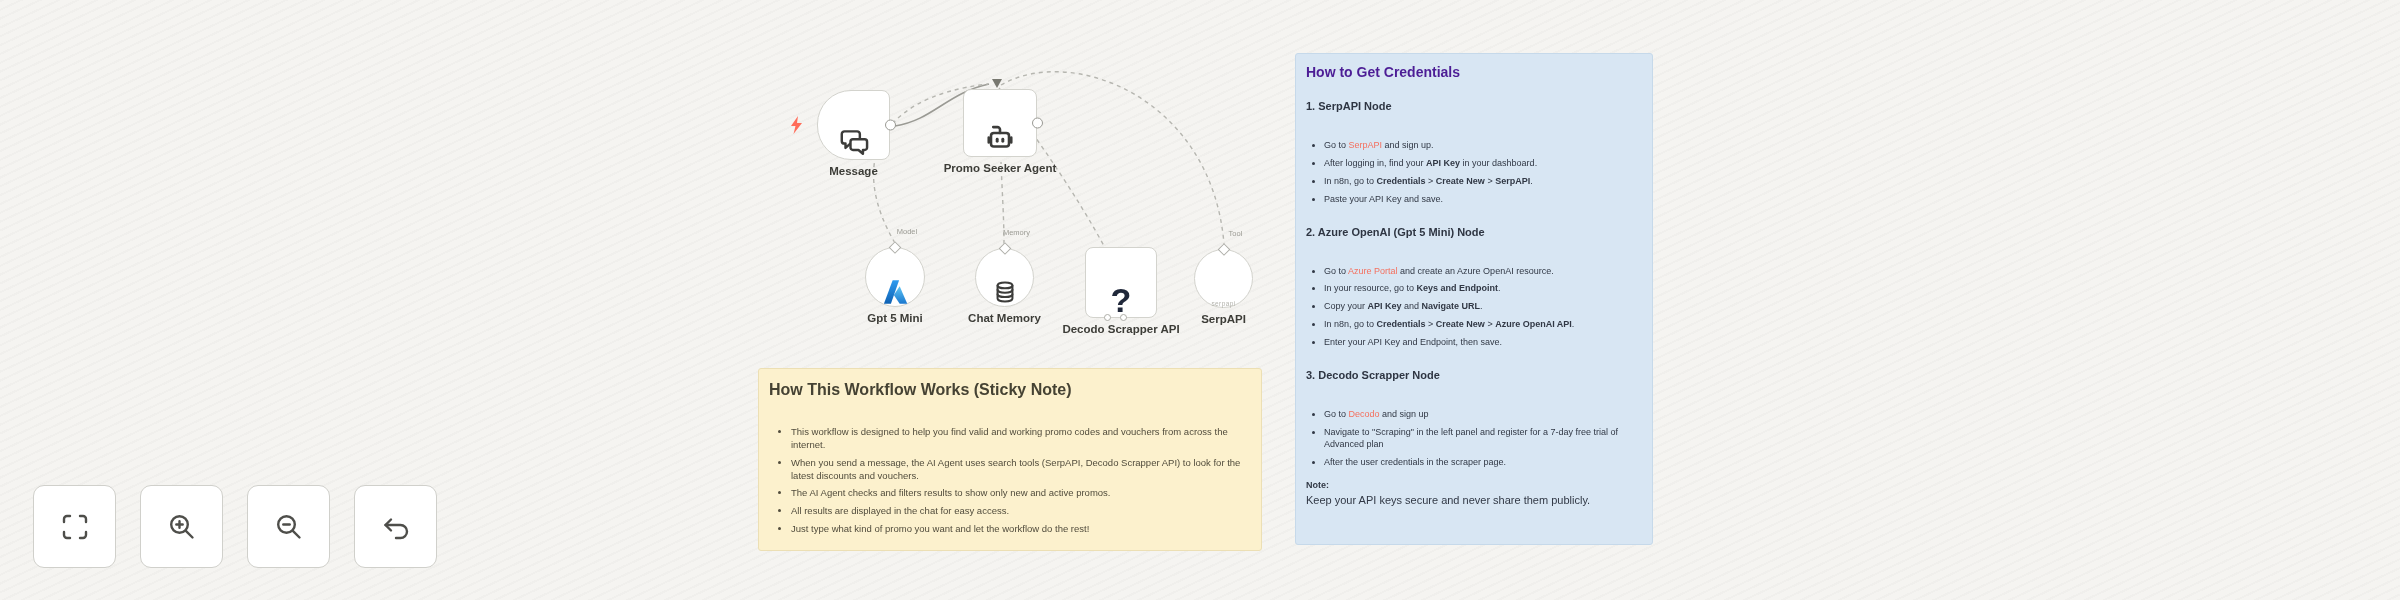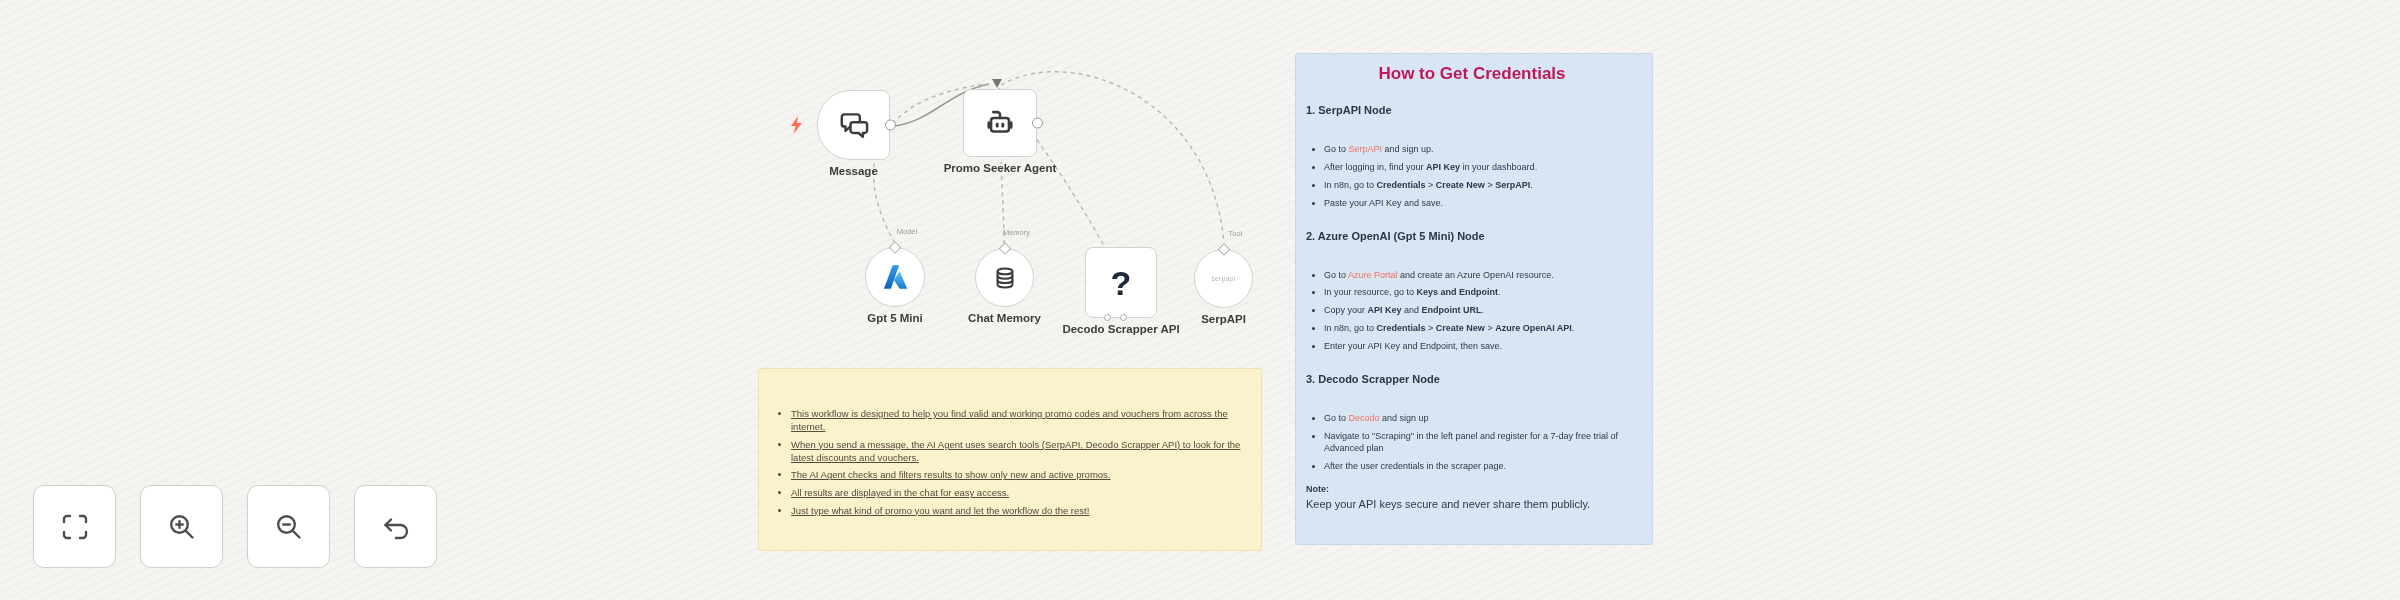--- a/index.html
+++ b/index.html
@@ -15,21 +15,21 @@
     background-image:repeating-linear-gradient(155deg, rgba(0,0,0,0.02) 0 2px, rgba(0,0,0,0) 2px 8px);
   }
   svg.edges{position:absolute;left:0;top:0;pointer-events:none;}
   svg.edges path{fill:none;}
   .edge-solid{stroke:#9a9a94;stroke-width:1.6;}
   .edge-dashed{stroke:#b6b6b0;stroke-width:1.4;stroke-dasharray:4 4;}
 
   
   .node{
     position:absolute;background:#fff;border:1.6px solid #d3d3cd;
-    display:flex;align-items:center;justify-content:center;
+    display:flex;align-items:flex-end;justify-content:center;
     box-sizing:border-box;cursor:pointer;
   }
   .node-square{border-radius:8px;}
   .node-trigger{border-radius:34px 8px 8px 34px;}
   .node-circle{border-radius:50%;}
   .node-label{
     position:absolute;top:calc(100% + 6px);left:50%;transform:translateX(-50%);
     white-space:nowrap;font-size:11.5px;font-weight:600;color:#3d3d38;text-align:center;
   }
   .port-out{
@@ -56,28 +56,28 @@
 
   
   .sticky{position:absolute;box-sizing:border-box;border-radius:3px;}
   .sticky-yellow{
     left:758px;top:368px;width:504px;height:183px;
     background:#fcf1cd;border:1px solid #ecdfb4;
     padding:12px 16px 10px 10px;color:#514c3c;
   }
   .sticky-yellow h1{margin:0;font-size:16px;font-weight:700;color:#454233;}
   .sticky-yellow ul{margin:26px 0 0 0;padding:0 0 0 22px;}
-  .sticky-yellow li{font-size:9.5px;line-height:1.38;margin-bottom:4.5px;text-decoration:underline;}
+  .sticky-yellow li{font-size:9.5px;line-height:1.38;margin-bottom:4.5px;}
 
   .sticky-blue{
     left:1295px;top:53px;width:358px;height:492px;
     background:#d8e6f3;border:1px solid #c6d9ea;
     padding:10px 14px 10px 10px;color:#313845;
   }
-  .sticky-blue h1{margin:0;font-size:17px;font-weight:700;color:#be185d;text-align:center;}
+  .sticky-blue h1{margin:0;font-size:14px;font-weight:700;color:#4c1d95;}
   .sticky-blue h2{margin:20px 0 0 0;font-size:11px;font-weight:700;color:#2e3542;}
   .sticky-blue ul{margin:28px 0 0 0;padding:0 0 0 18px;}
   .sticky-blue li{font-size:9px;line-height:1.32;margin-bottom:6px;}
   .sticky-blue .note-label{margin:12px 0 0 0;font-size:9px;font-weight:700;}
   .sticky-blue .note-text{margin:3px 0 0 0;font-size:11px;line-height:1.32;}
   .b{font-weight:700;}
   .lnk{color:#f4705f;cursor:pointer;}
 
   
   .controls{position:absolute;left:33px;top:485px;display:flex;gap:24px;}
@@ -168,20 +168,21 @@
   </div>
 
   <div class="node node-circle" style="left:1194px;top:249px;width:59px;height:59px;">
     <span class="port-diamond"></span>
     <span class="port-label">Tool</span>
     <span class="serp-logo">serpapi</span>
     <div class="node-label">SerpAPI</div>
   </div>
 
   <div class="sticky sticky-yellow">
+    <h1>How This Workflow Works (Sticky Note)</h1>
     <ul>
         <li><span>This workflow is designed to help you find valid and working promo codes and vouchers from across the internet.</span></li>
         <li><span>When you send a message, the AI Agent uses search tools (SerpAPI, Decodo Scrapper API) to look for the latest discounts and vouchers.</span></li>
         <li><span>The AI Agent checks and filters results to show only new and active promos.</span></li>
         <li><span>All results are displayed in the chat for easy access.</span></li>
         <li><span>Just type what kind of promo you want and let the workflow do the rest!</span></li>
       </ul>
   </div>
 
   <div class="sticky sticky-blue">
@@ -192,21 +193,21 @@
         <li><span>Go to </span><span class="lnk">SerpAPI</span><span> and sign up.</span></li>
         <li><span>After logging in, find your </span><span class="b">API Key</span><span> in your dashboard.</span></li>
         <li><span>In n8n, go to </span><span class="b">Credentials</span><span> &gt; </span><span class="b">Create New</span><span> &gt; </span><span class="b">SerpAPI</span><span>.</span></li>
         <li><span>Paste your API Key and save.</span></li>
       </ul>
 
     <h2>2. Azure OpenAI (Gpt 5 Mini) Node</h2>
     <ul>
         <li><span>Go to </span><span class="lnk">Azure Portal</span><span> and create an Azure OpenAI resource.</span></li>
         <li><span>In your resource, go to </span><span class="b">Keys and Endpoint</span><span>.</span></li>
-        <li><span>Copy your </span><span class="b">API Key</span><span> and </span><span class="b">Endpoint URL</span><span>.</span></li>
+        <li><span>Copy your </span><span class="b">API Key</span><span> and </span><span class="b">Navigate URL</span><span>.</span></li>
         <li><span>In n8n, go to </span><span class="b">Credentials</span><span> &gt; </span><span class="b">Create New</span><span> &gt; </span><span class="b">Azure OpenAI API</span><span>.</span></li>
         <li><span>Enter your API Key and Endpoint, then save.</span></li>
       </ul>
 
     <h2>3. Decodo Scrapper Node</h2>
     <ul>
         <li><span>Go to </span><span class="lnk">Decodo</span><span> and sign up</span></li>
         <li><span>Navigate to "Scraping" in the left panel and register for a 7-day free trial of Advanced plan</span></li>
         <li><span>After the user credentials in the scraper page.</span></li>
       </ul>

